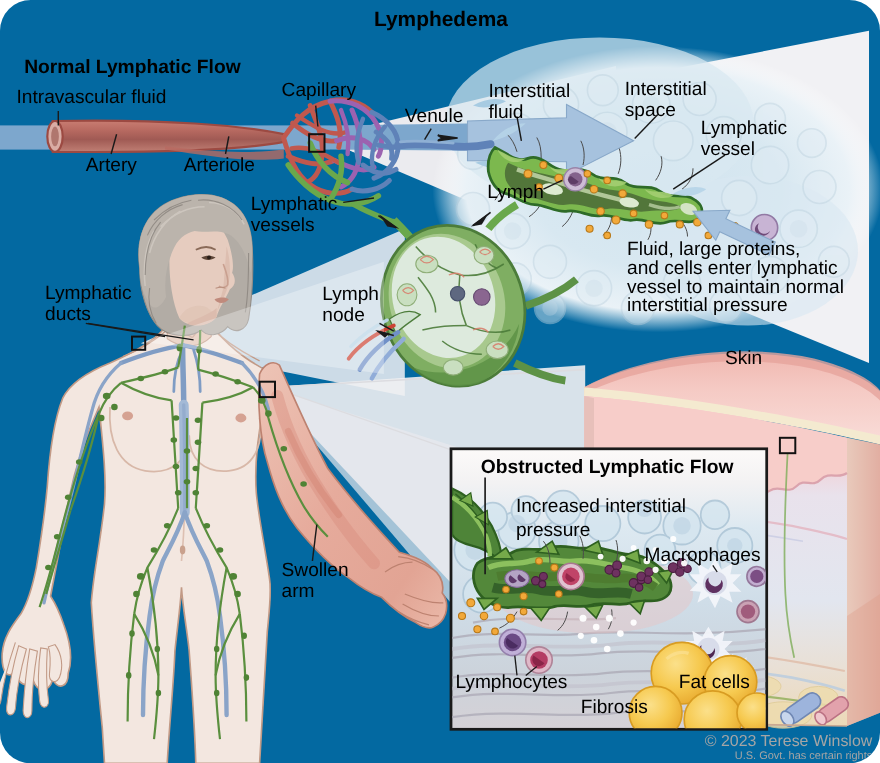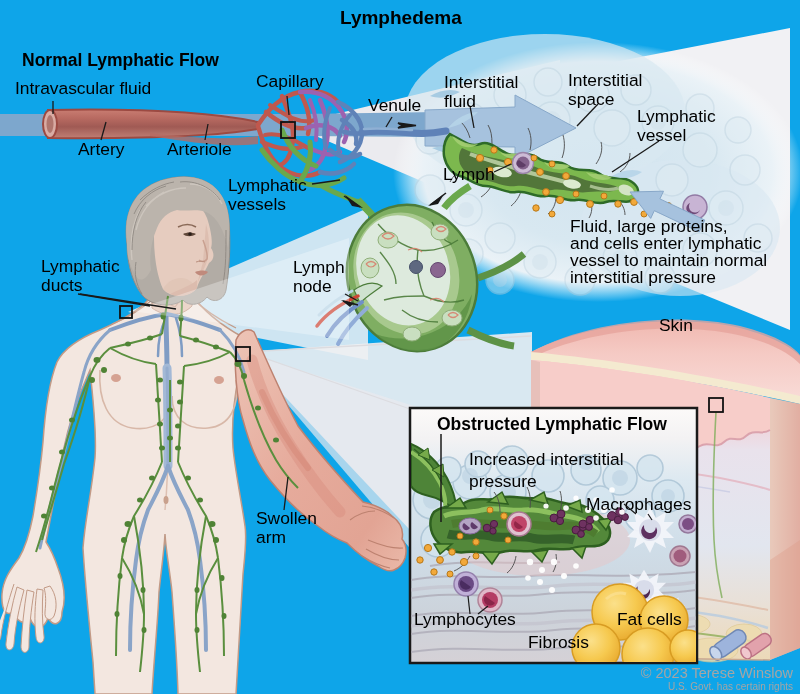--- a/index.html
+++ b/index.html
@@ -1,17 +1,17 @@
 <!DOCTYPE html>
 <html><head>
 <meta charset="utf-8">
 <style>
 html,body{margin:0;padding:0;background:#fff;}
-#stage{position:relative;width:800px;height:694px;overflow:hidden;background:#0ea5e9;
-  font-family:"Liberation Sans", sans-serif;}
+#stage{position:relative;width:800px;height:694px;overflow:hidden;background:#0369a1;
+  font-family:"Liberation Sans", sans-serif;border-radius:28px;}
 svg{position:absolute;left:0;top:0;}
 .lbl{fill:#000;font-family:"Liberation Sans", sans-serif;font-size:17.4px;}
 .lblb{fill:#000;font-family:"Liberation Sans", sans-serif;font-weight:bold;}
 </style>
 </head>
 <body>
 <div id="stage">
 <svg width="800" height="694" viewBox="0 0 800 694">
 <defs>
 <radialGradient id="cloud" cx="50%" cy="50%" r="50%">

